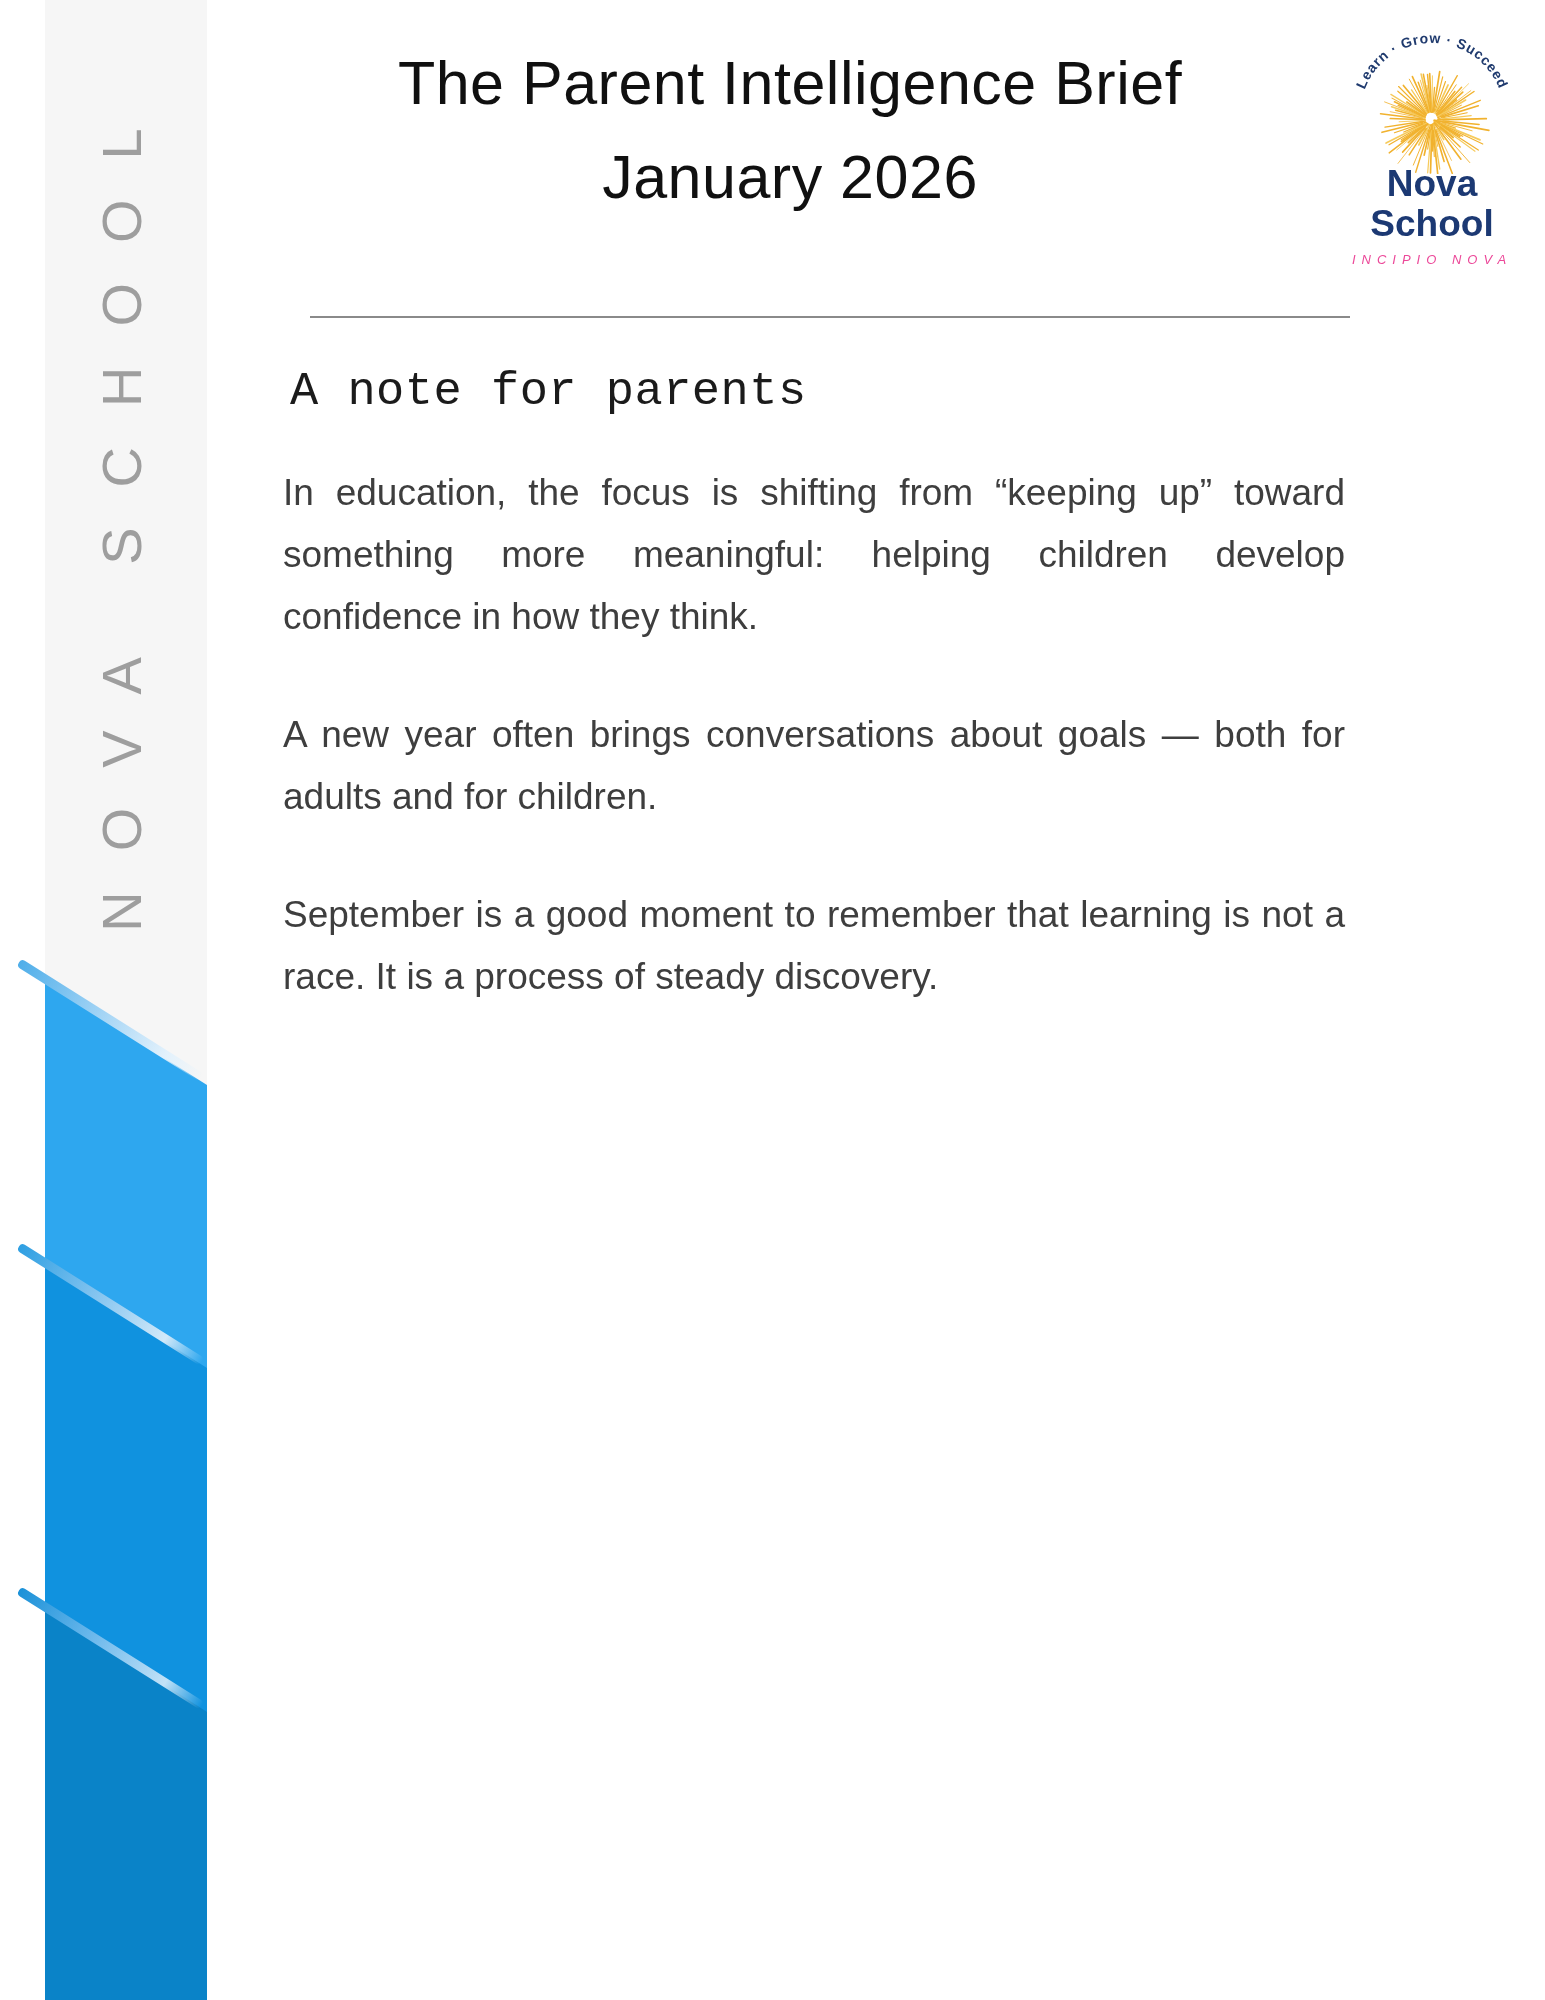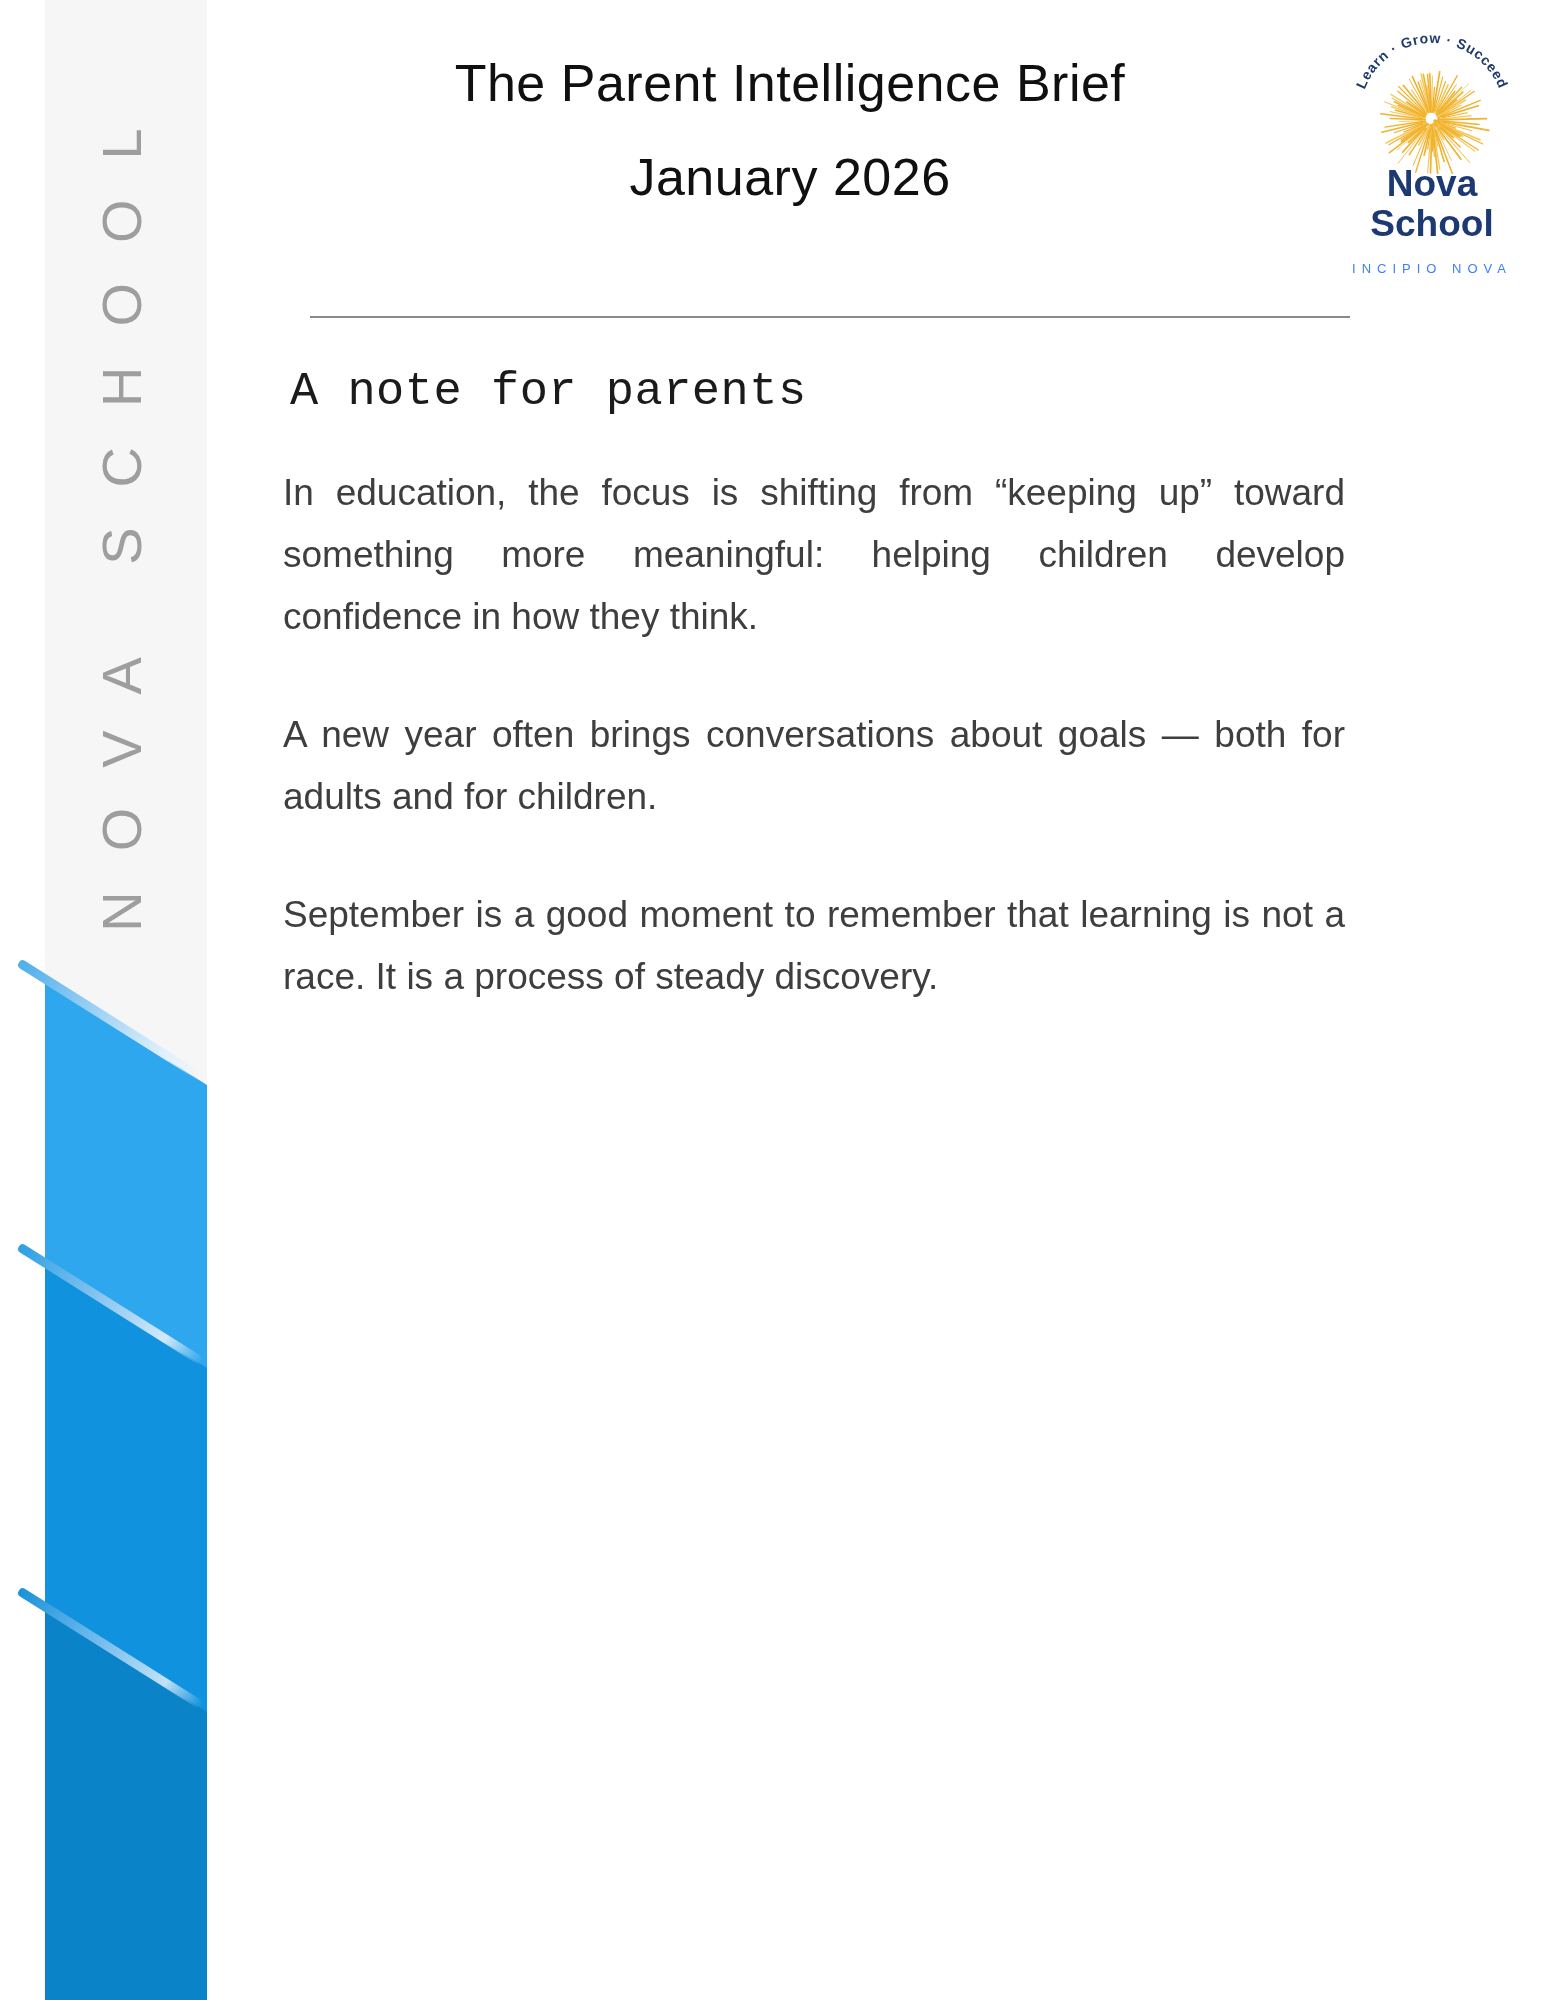--- a/index.html
+++ b/index.html
@@ -34,27 +34,27 @@
     border-radius:4px;
   }
   .stripe-1 { top:958px;  background:linear-gradient(to right,#4FAEE9 0%,#9AD0F4 40%,#E2F1FC 80%,rgba(255,255,255,0)); }
   .stripe-2 { top:1242px; background:linear-gradient(to right,#2E9FE2 0%,#7FC2EF 40%,#D2E9F9 80%,rgba(255,255,255,0)); }
   .stripe-3 { top:1586px; background:linear-gradient(to right,#1B91D8 0%,#6BB8EC 40%,#C2E2F7 80%,rgba(255,255,255,0)); }
 
   
   .logo { position:absolute; left:1322px; top:24px; width:220px; text-align:center; }
   .logo svg { display:block; }
   .logo-name { font-size:37px; line-height:40px; font-weight:bold; color:#1C3973; margin-top:-10px; }
-  .logo-tagline { font-size:13px; letter-spacing:6px; color:#3b82f6; margin-top:17px; }
+  .logo-tagline { font-size:13px; letter-spacing:6px; color:#ec4899; margin-top:8px;font-style:italic; }
 
   
   .content { position:absolute; left:235px; top:0; width:1110px; }
   .doc-title {
     margin-top:36px; text-align:center; color:#101010;
-    font-size:52px; line-height:94px; font-weight:normal; letter-spacing:0.5px;
+    font-size:61px; line-height:94px; font-weight:normal; letter-spacing:0.5px;
   }
   .divider { border:none; border-top:2px solid #8A8A8A; margin:92px 0 0 75px; width:1040px; }
   .note-heading {
     margin:44px 0 0 55px; font-size:47px; line-height:60px;
     font-weight:normal; color:#1B1B1B; letter-spacing:0.5px;font-family:Liberation Mono, monospace;
   }
   .note-body { margin-top:40px; }
   .note-body p {
     margin:0 0 56px 48px; width:1062px;
     font-size:37px; line-height:62px; color:#3E3E3E;

